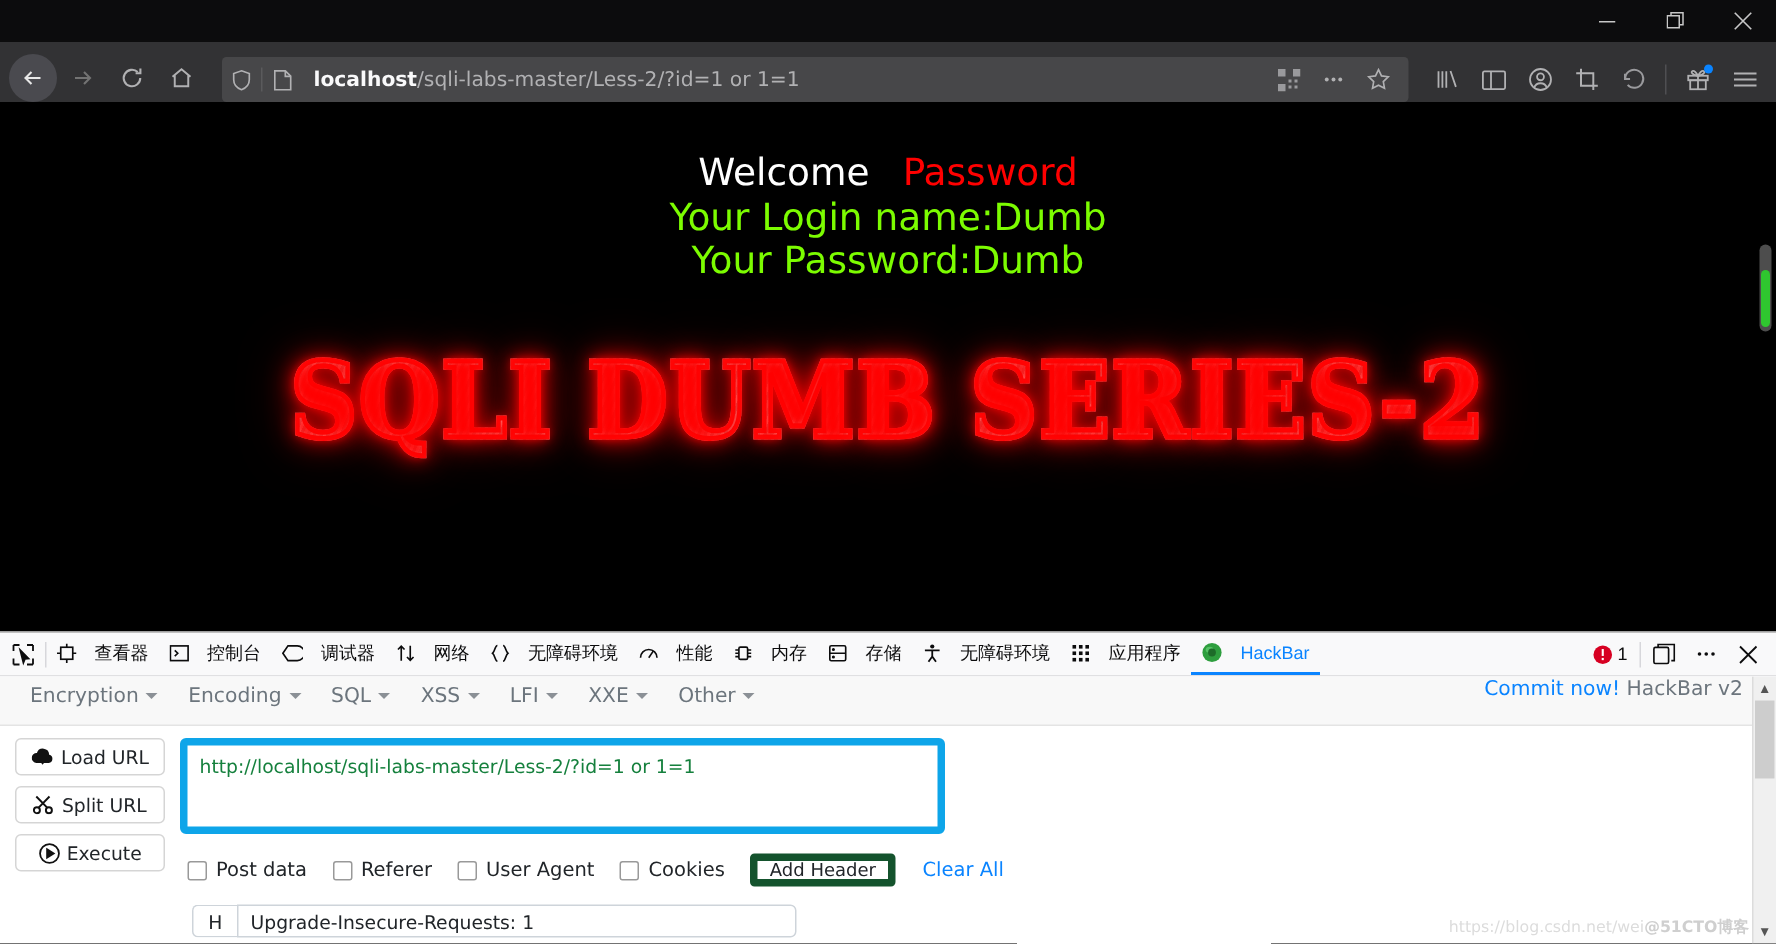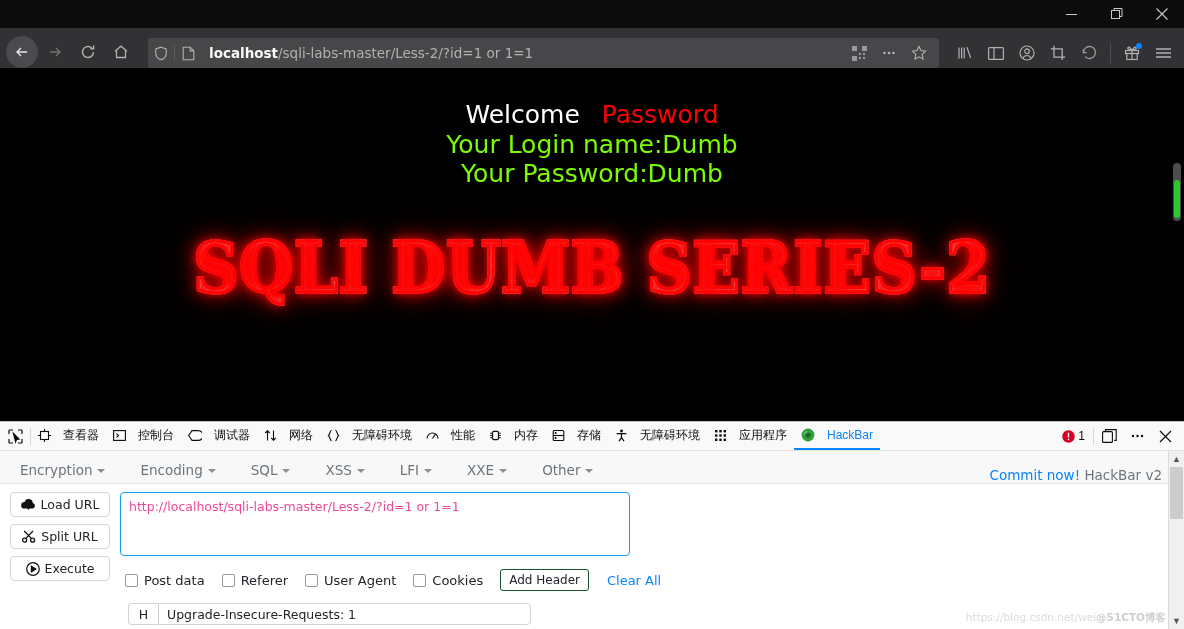--- a/index.html
+++ b/index.html
@@ -181,21 +181,21 @@
   }
   .dt-ibtn {
     width: 26px; height: 24px; display: flex; align-items: center; justify-content: center;
     color: #0c0c0d; border-radius: 2px;
   }
 
   
   .hb { flex: 1; background: #fff; overflow: hidden; position: relative; }
   .hb-menubar {
     height: 33px; background: #f8f8f8; border-bottom: 1px solid #e4e4e4;
-    display: flex; align-items: flex-end; padding-left: 10px; gap: 15px;
+    display: flex; align-items: flex-start; padding-left: 10px; gap: 0px;
   }
   .hb-menu {
     font-size: 13.5px; color: #6c757d; padding: 5px 10px; white-space: nowrap;
     font-family: "DejaVu Sans", "Liberation Sans", sans-serif;
   }
   .hb-menu .caret {
     display: inline-block; margin-left: 5px; border-left: 4px solid transparent;
     border-right: 4px solid transparent; border-top: 4px solid #8b9096;
     vertical-align: middle;
   }
@@ -208,37 +208,37 @@
 
   .hb-body { padding: 8px 0 0 10px; display: flex; }
   .hb-col-btns { display: flex; flex-direction: column; gap: 7px; width: 100px; }
   .hb-btn {
     height: 25px; border: 1px solid #d5d5d5; border-radius: 4px; background: #fff;
     display: flex; align-items: center; justify-content: center; gap: 5px;
     font-size: 12.5px; color: #212529; font-family: "DejaVu Sans", "Liberation Sans", sans-serif;
   }
   .hb-right { flex: 1; padding-left: 10px; }
   .hb-textarea {
-    width: 510px; height: 64px; border: 1px solid #0ea5e9; border-radius: 4px;
-    padding: 6px 8px; font-size: 12.5px; color: #ec4899; resize: none;
+    width: 510px; height: 64px; border: 5px solid #0ea5e9; border-radius: 4px;
+    padding: 6px 8px; font-size: 12.5px; color: #15803d; resize: none;
     font-family: "DejaVu Sans", "Liberation Sans", sans-serif; line-height: 1.3;
     background: #fff; outline: none; display: block;
   }
   .hb-checkrow {
     display: flex; align-items: center; gap: 0; margin-top: 13px; padding-left: 5px;
   }
   .hb-check {
     display: flex; align-items: center; gap: 6px; font-size: 13px; color: #212529;
     margin-right: 17px; font-family: "DejaVu Sans", "Liberation Sans", sans-serif;
   }
   .hb-check .box {
     width: 13px; height: 13px; border: 1px solid #999; background: #fff; border-radius: 2px;
   }
   .hb-addheader {
-    height: 22px; border: 1px solid #14532d; border-radius: 3px; background: #fff;
+    height: 22px; border: 5px solid #14532d; border-radius: 3px; background: #fff;
     font-size: 12px; color: #212529; padding: 0 8px; display: flex; align-items: center;
     margin-right: 18px; font-family: "DejaVu Sans", "Liberation Sans", sans-serif;
   }
   .hb-clearall {
     font-size: 13px; color: #0a84ff;
     font-family: "DejaVu Sans", "Liberation Sans", sans-serif;
   }
   .hb-headerrow {
     display: flex; margin-top: 12px; padding-left: 8px;
   }

